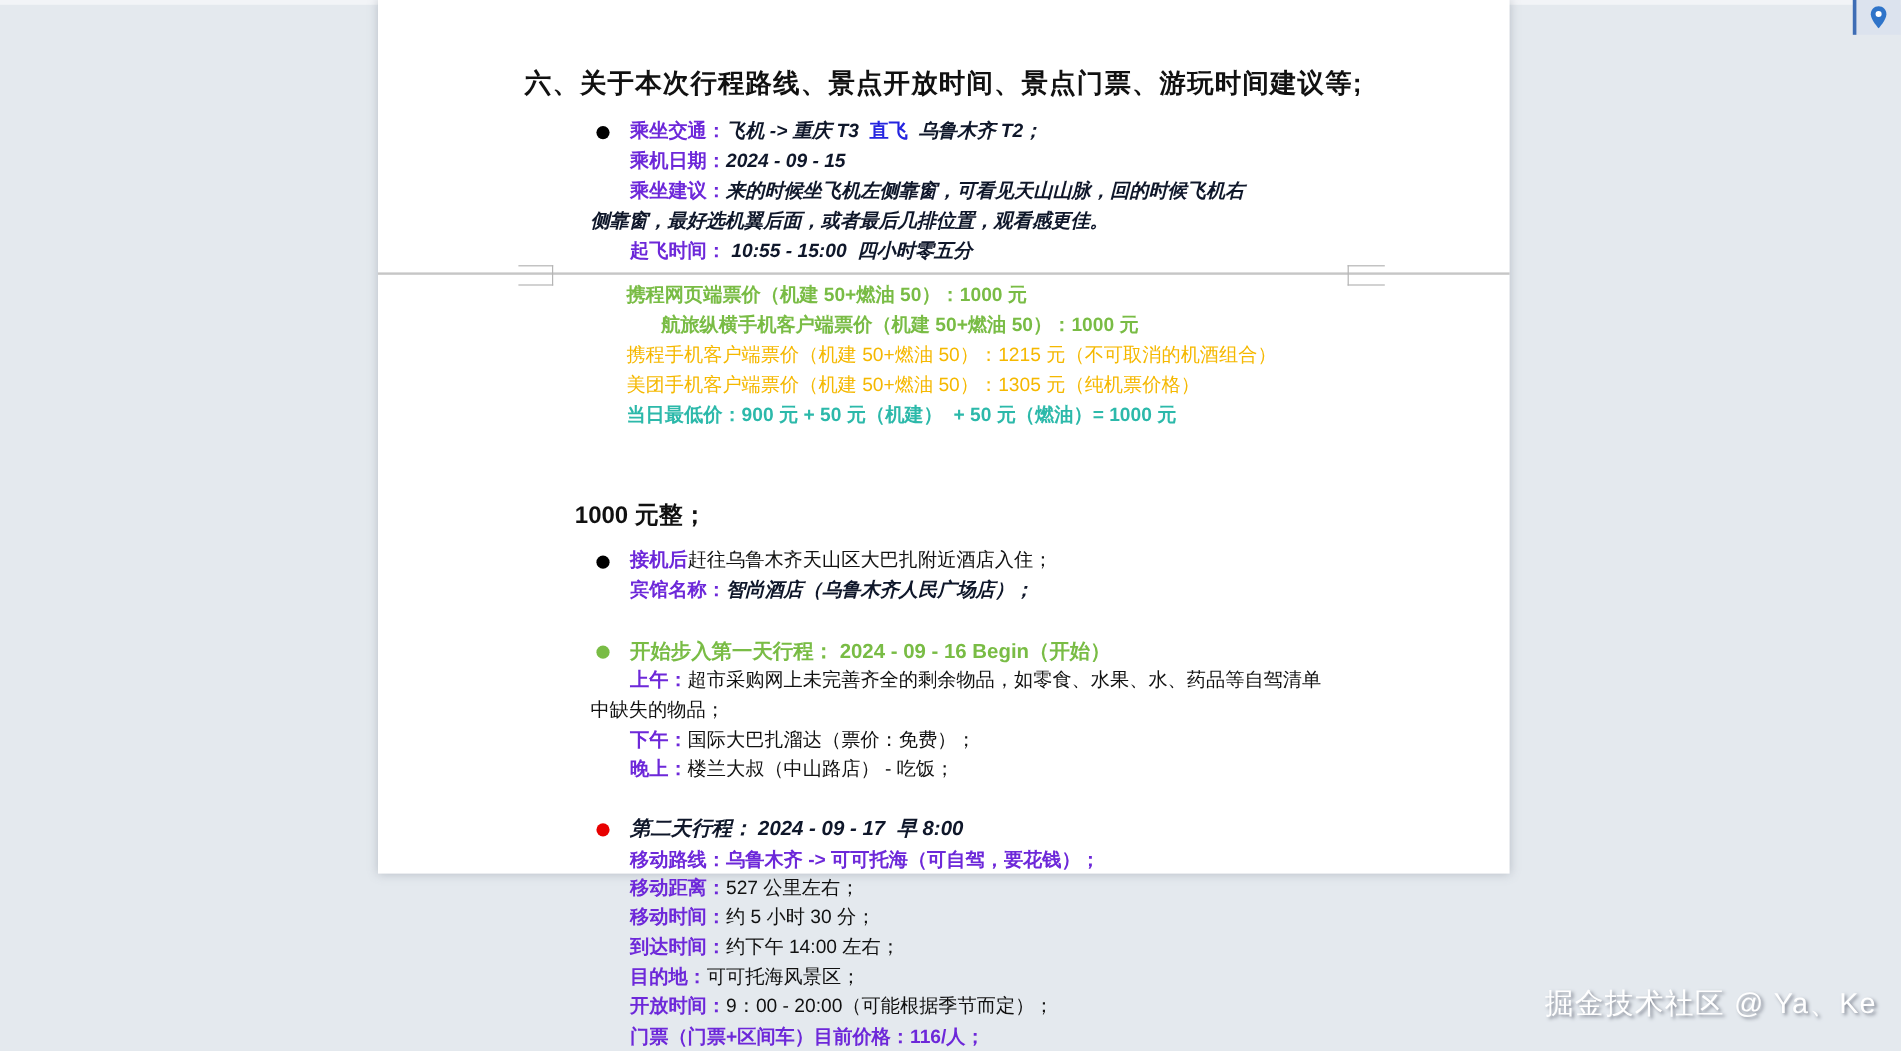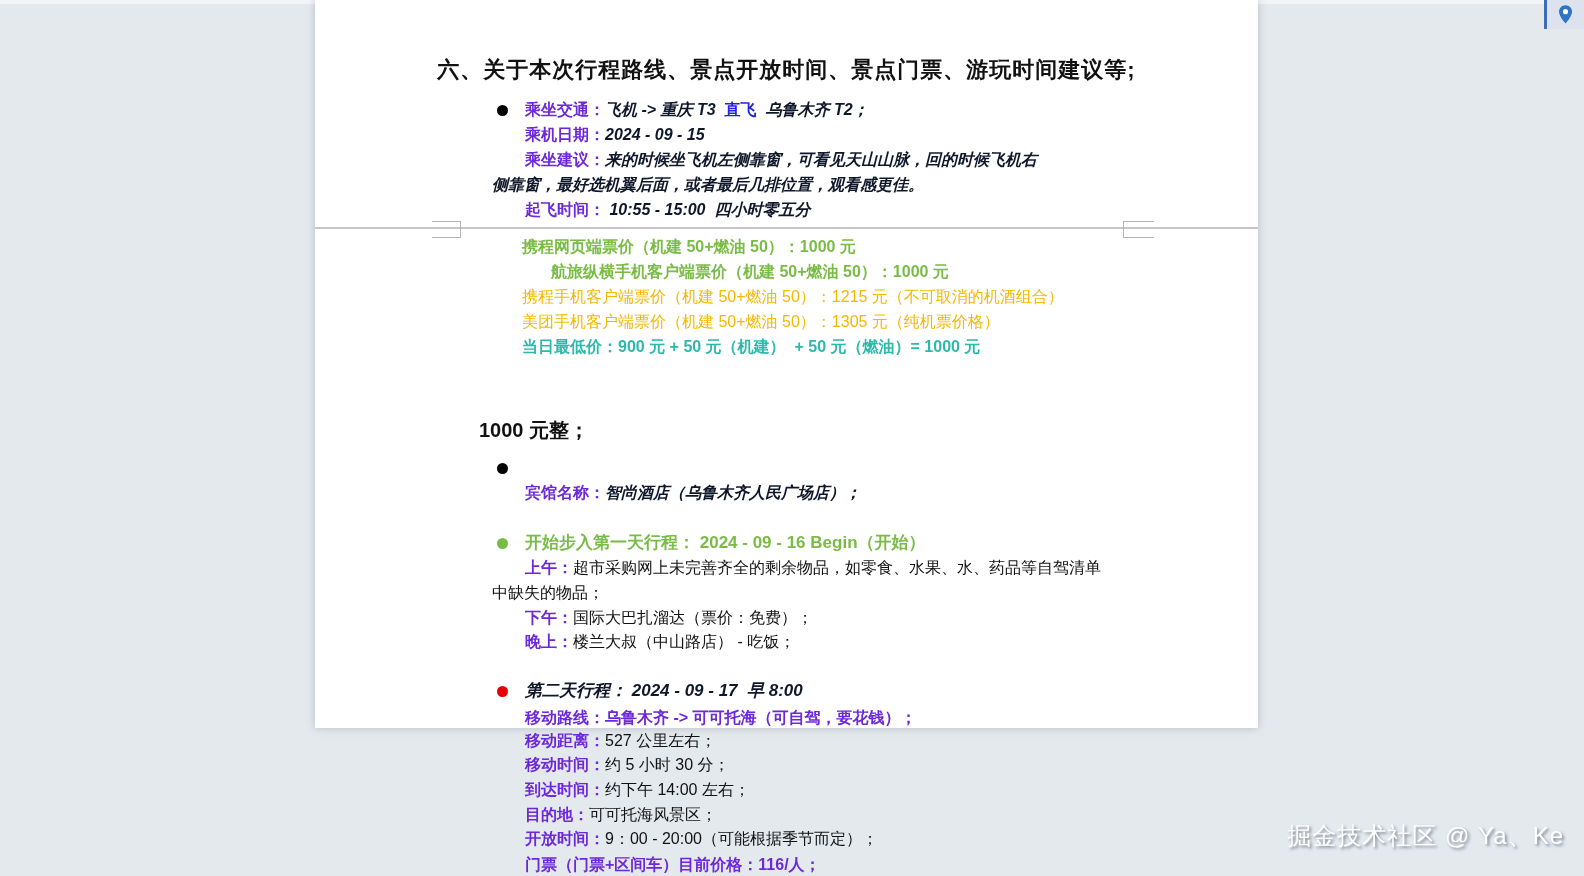--- a/index.html
+++ b/index.html
@@ -70,20 +70,21 @@
 
   <div class="ln green" style="left:207px;top:237px;">携程网页端票价（机建 50+燃油 50）：1000 元</div>
   <div class="ln green" style="left:207px;top:262px;margin-left:29px;">航旅纵横手机客户端票价（机建 50+燃油 50）：1000 元</div>
   <div class="ln gold" style="left:207px;top:287px;">携程手机客户端票价（机建 50+燃油 50）：1215 元（不可取消的机酒组合）</div>
   <div class="ln gold" style="left:207px;top:312px;">美团手机客户端票价（机建 50+燃油 50）：1305 元（纯机票价格）</div>
   <div class="ln teal" style="left:207px;top:337px;">当日最低价：900 元 + 50 元（机建）  + 50 元（燃油）= 1000 元</div>
 
   <div class="ln big" style="left:164px;top:420px;">1000 元整；</div>
 
   <span class="bullet" style="left:182px;top:463px;"></span>
+  <div class="ln" style="left:210px;top:458px;"><span class="lbl">接机后</span><span class="reg">赶往乌鲁木齐天山区大巴扎附近酒店入住；</span></div>
   <div class="ln" style="left:210px;top:483px;"><span class="lbl">宾馆名称：</span><span class="red">智尚酒店（乌鲁木齐人民广场店）；</span></div>
 
   <span class="bullet g" style="left:182px;top:538px;"></span>
   <div class="ln green" style="left:210px;top:533px;font-size:17px;">开始步入第一天行程： 2024 - 09 - 16 Begin（开始）</div>
   <div class="ln" style="left:210px;top:558px;"><span class="lbl">上午：</span><span class="reg">超市采购网上未完善齐全的剩余物品，如零食、水果、水、药品等自驾清单</span></div>
   <div class="ln reg" style="left:177px;top:583px;">中缺失的物品；</div>
   <div class="ln" style="left:210px;top:608px;"><span class="lbl">下午：</span><span class="reg">国际大巴扎溜达（票价：免费）；</span></div>
   <div class="ln" style="left:210px;top:632px;"><span class="lbl">晚上：</span><span class="reg">楼兰大叔（中山路店） - 吃饭；</span></div>
 
   <span class="bullet r" style="left:182px;top:686px;"></span>

